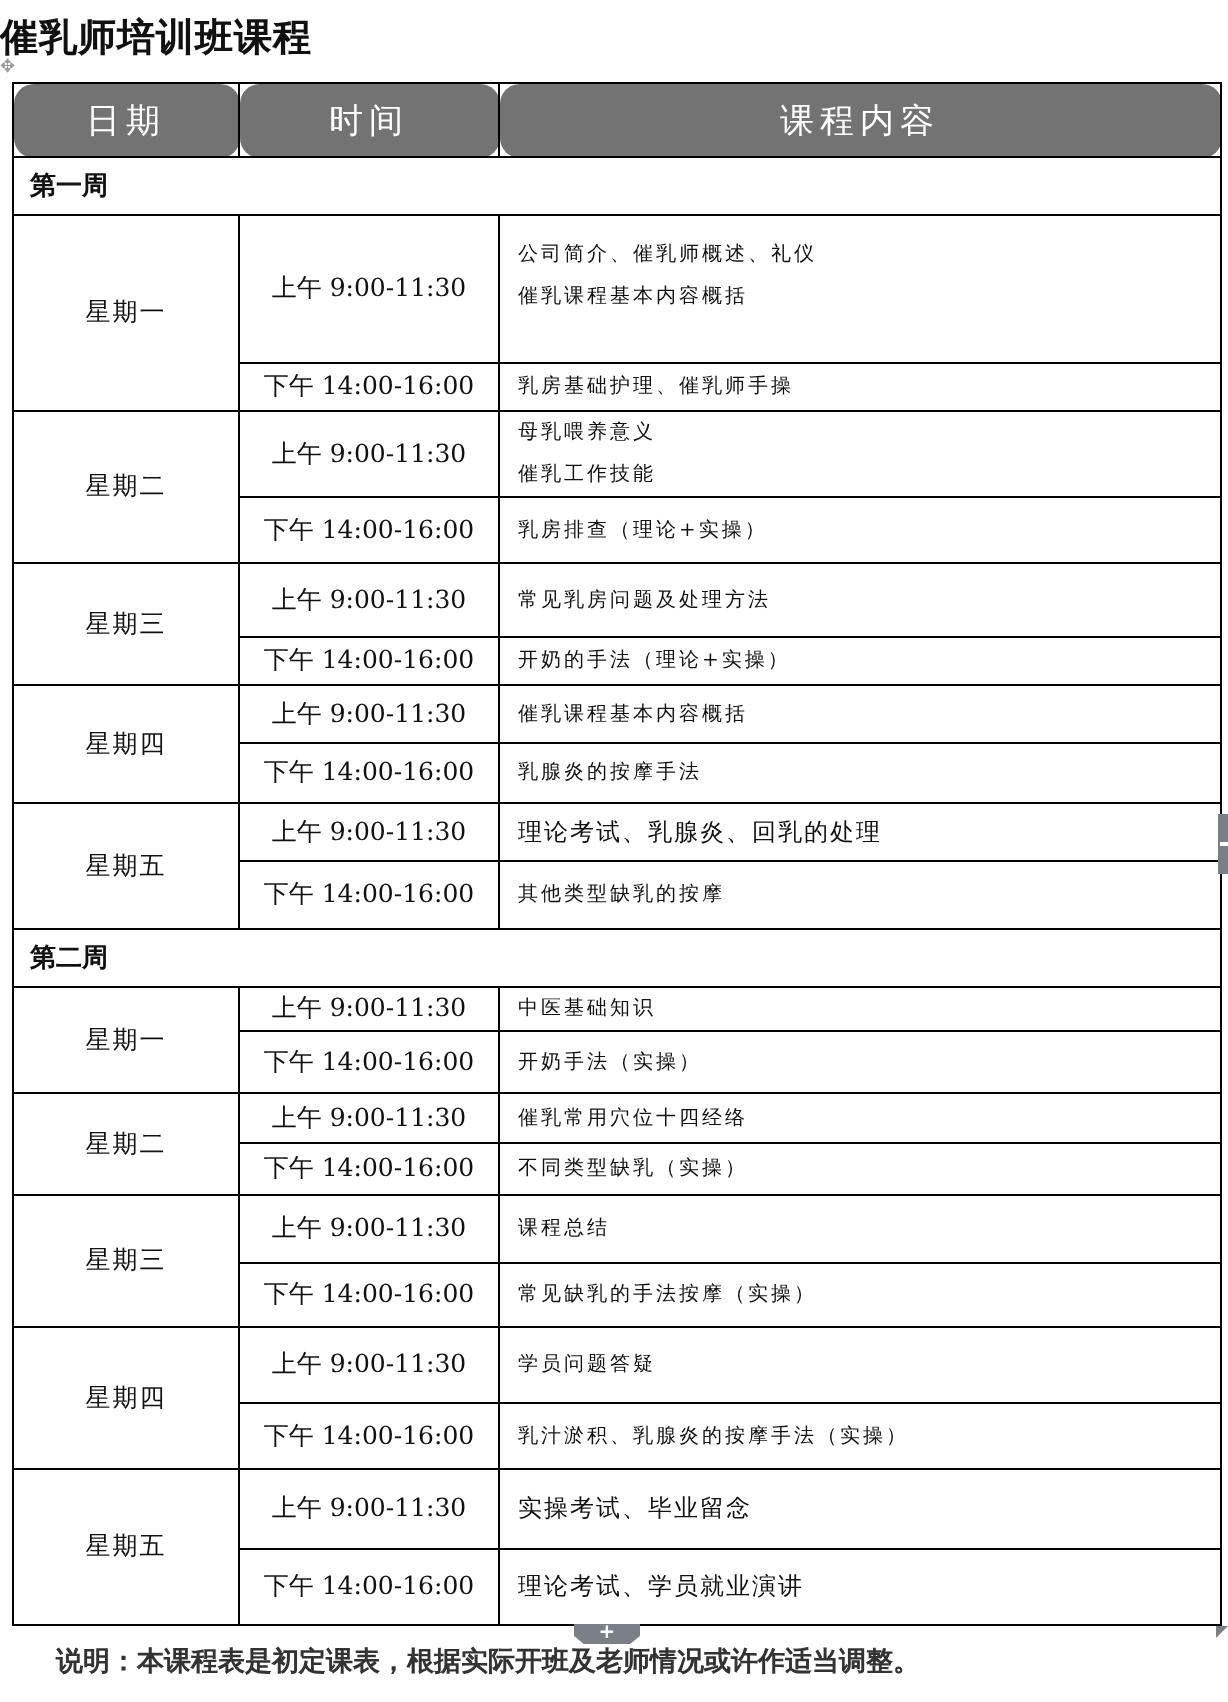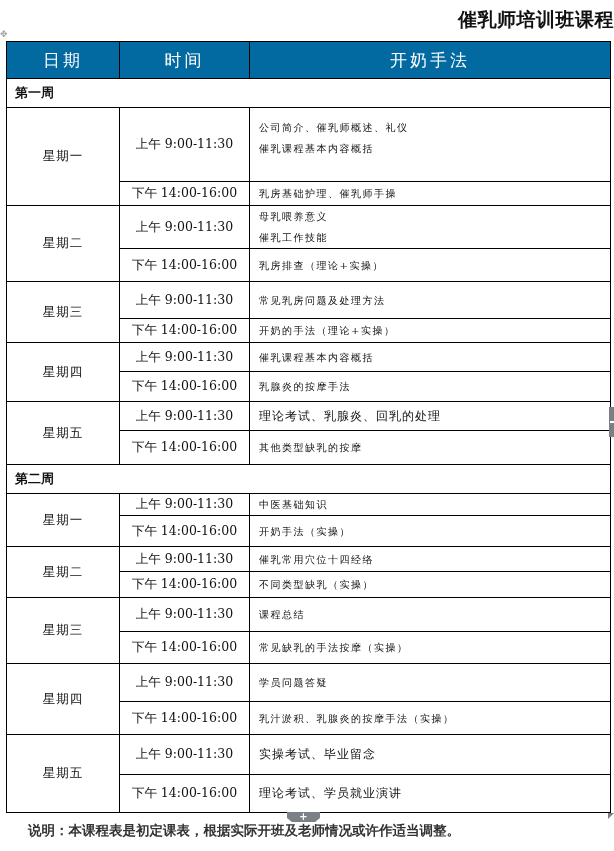--- a/index.html
+++ b/index.html
@@ -12,21 +12,21 @@
       height: 851px;
       position: relative;
       overflow: hidden;
       font-family: "DejaVu Serif", "Liberation Serif", serif;
       color: #111;
     }
     .title {
       position: absolute;
       left: 0; top: 4px;
       width: 614px;
-      text-align: right;
+      text-align: left;
       font-family: "DejaVu Sans", "Liberation Sans", sans-serif;
       font-weight: bold;
       font-size: 19px;
       letter-spacing: 0.5px;
       color: #111;
       line-height: 30px;
     }
     .move-handle {
       position: absolute;
       left: 0; top: 30px;
@@ -47,27 +47,28 @@
       border: 1px solid #000;
       padding: 0;
       vertical-align: middle;
       font-weight: normal;
     }
     col.c-day { width: 113px; }
     col.c-time { width: 130px; }
     col.c-content { width: 361px; }
 
     tr.head th {
-      background: #0369a1;
+      background: #737373;
       color: #ffffff;
       font-family: "DejaVu Sans", "Liberation Sans", sans-serif;
       font-size: 17px;
       height: 36px;
       text-align: center;
       letter-spacing: 3px;
+      border-radius: 10px;
     }
     tr.week td {
       height: 28px;
       text-align: left;
       padding-left: 8px;
       font-family: "DejaVu Sans", "Liberation Sans", sans-serif;
       font-weight: bold;
       font-size: 13px;
     }
     td.day {
@@ -149,21 +150,21 @@
 <table class="schedule">
   <colgroup>
     <col class="c-day">
       <col class="c-time">
       <col class="c-content">
   </colgroup>
   <tbody>
     <tr class="head">
       <th>日期</th>
       <th>时间</th>
-      <th>开奶手法</th>
+      <th>课程内容</th>
     </tr>
 
     <tr class="week">
       <td colspan="3">第一周</td>
     </tr>
 
     <tr style="height:74px">
       <td class="day" rowspan="2">星期一</td>
       <td class="time">上午 9:00-11:30</td>
       <td class="content">

